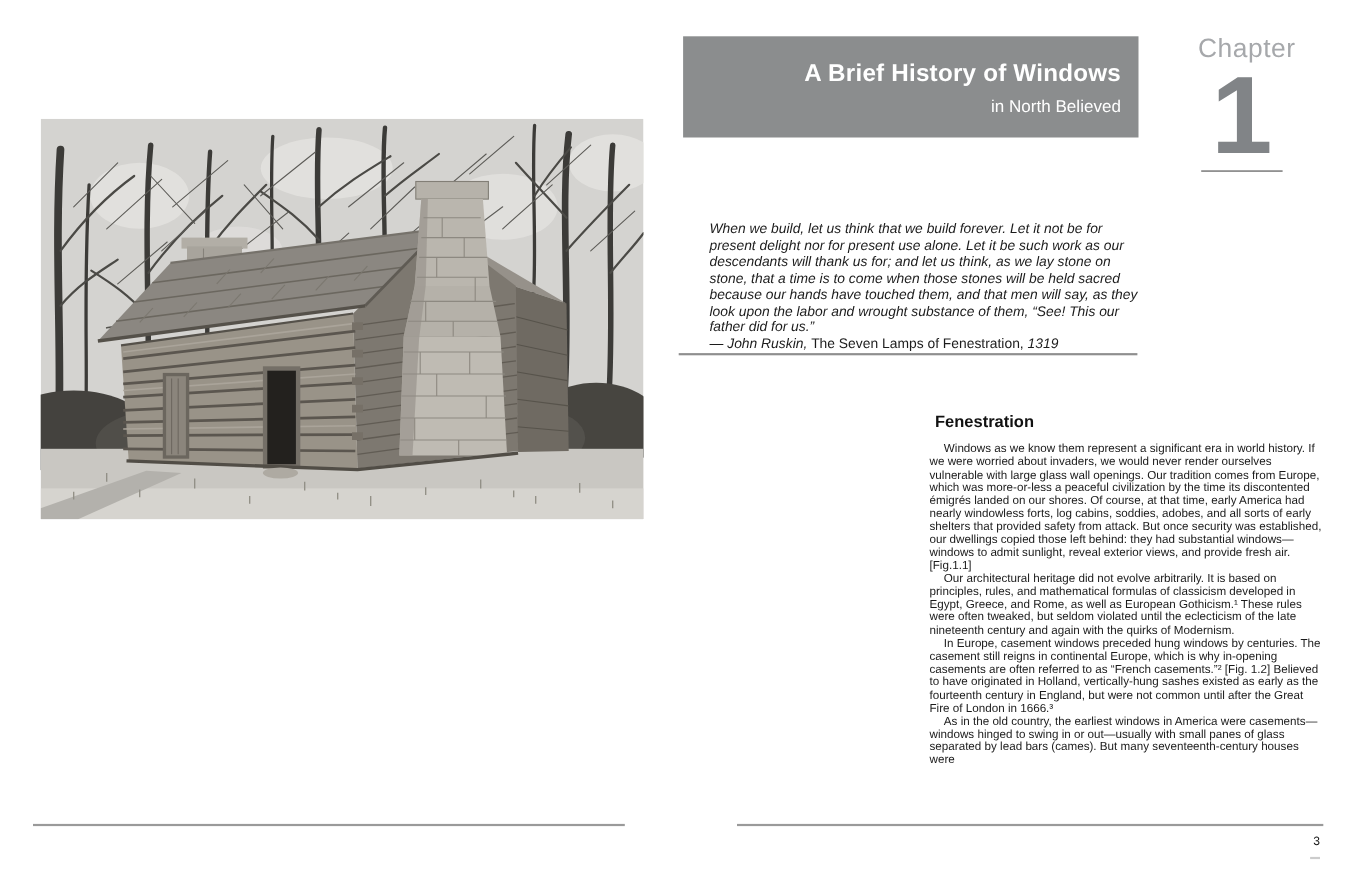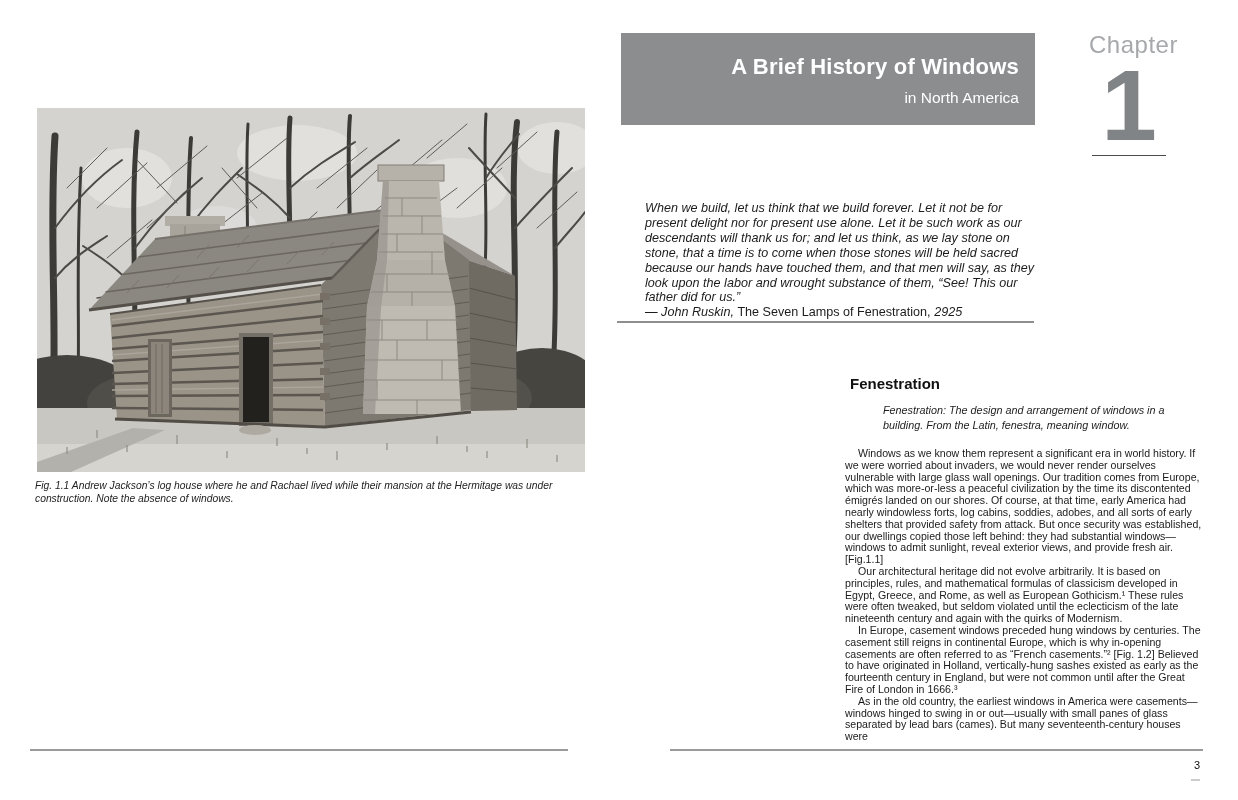--- a/index.html
+++ b/index.html
@@ -257,45 +257,43 @@
         <path d="M400,336 v-8"></path>
       <path d="M450,350 v-7"></path>
         <path d="M490,340 v-9"></path>
         <path d="M520,354 v-7"></path>
         <path d="M30,346 v-7"></path>
       <path d="M270,346 v-6"></path>
         <path d="M430,344 v-6"></path>
     </g>
   </svg>
 
-  <div class="caption">Fig. 1.1 Andrew Jackson’s log house where he and Rachael lived while their mansion at the Hermitage was under construction. Note the absence of windows.</div>
 
   <div class="footer-line-left"></div>
 
   <div class="title-box">
     <div class="title-line">A Brief History of Windows</div>
-    <div class="subtitle">in North America</div>
+    <div class="subtitle">in North Believed</div>
   </div>
 
   <div class="chapter-block">
     <div class="chapter-label">Chapter</div>
     <div class="chapter-number">1</div>
     <div class="chapter-rule"></div>
   </div>
 
   <div class="quote-block">
     <span>When we build, let us think that we build forever. Let it not be for present delight nor for present use alone. Let it be such work as our descendants will thank us for; and let us think, as we lay stone on stone, that a time is to come when those stones will be held sacred because our hands have touched them, and that men will say, as they look upon the labor and wrought substance of them, “See! This our father did for us.”</span><br>
-    <span>— John Ruskin, </span><span class="attr-work">The Seven Lamps of Fenestration, </span><span>2925</span>
+    <span>— John Ruskin, </span><span class="attr-work">The Seven Lamps of Fenestration, </span><span>1319</span>
   </div>
 
   <div class="quote-rule"></div>
 
   <div class="main-col">
     <h2 class="section-heading">Fenestration</h2>
-    <div class="definition">Fenestration: The design and arrangement of windows in a building. From the Latin, fenestra, meaning window.</div>
     <p class="body-par">Windows as we know them represent a significant era in world history. If we were worried about invaders, we would never render ourselves vulnerable with large glass wall openings. Our tradition comes from Europe, which was more-or-less a peaceful civilization by the time its discontented émigrés landed on our shores. Of course, at that time, early America had nearly windowless forts, log cabins, soddies, adobes, and all sorts of early shelters that provided safety from attack. But once security was established, our dwellings copied those left behind: they had substantial windows—windows to admit sunlight, reveal exterior views, and provide fresh air. [Fig.1.1]</p>
     <p class="body-par">Our architectural heritage did not evolve arbitrarily. It is based on principles, rules, and mathematical formulas of classicism developed in Egypt, Greece, and Rome, as well as European Gothicism.¹ These rules were often tweaked, but seldom violated until the eclecticism of the late nineteenth century and again with the quirks of Modernism.</p>
     <p class="body-par">In Europe, casement windows preceded hung windows by centuries. The casement still reigns in continental Europe, which is why in-opening casements are often referred to as “French casements.”² [Fig. 1.2] Believed to have originated in Holland, vertically-hung sashes existed as early as the fourteenth century in England, but were not common until after the Great Fire of London in 1666.³</p>
     <p class="body-par">As in the old country, the earliest windows in America were casements—windows hinged to swing in or out—usually with small panes of glass separated by lead bars (cames). But many seventeenth-century houses were</p>
   </div>
 
   <div class="footer-line-right"></div>
   <div class="page-number">3</div>
   <div class="page-number-dash"></div>
 

